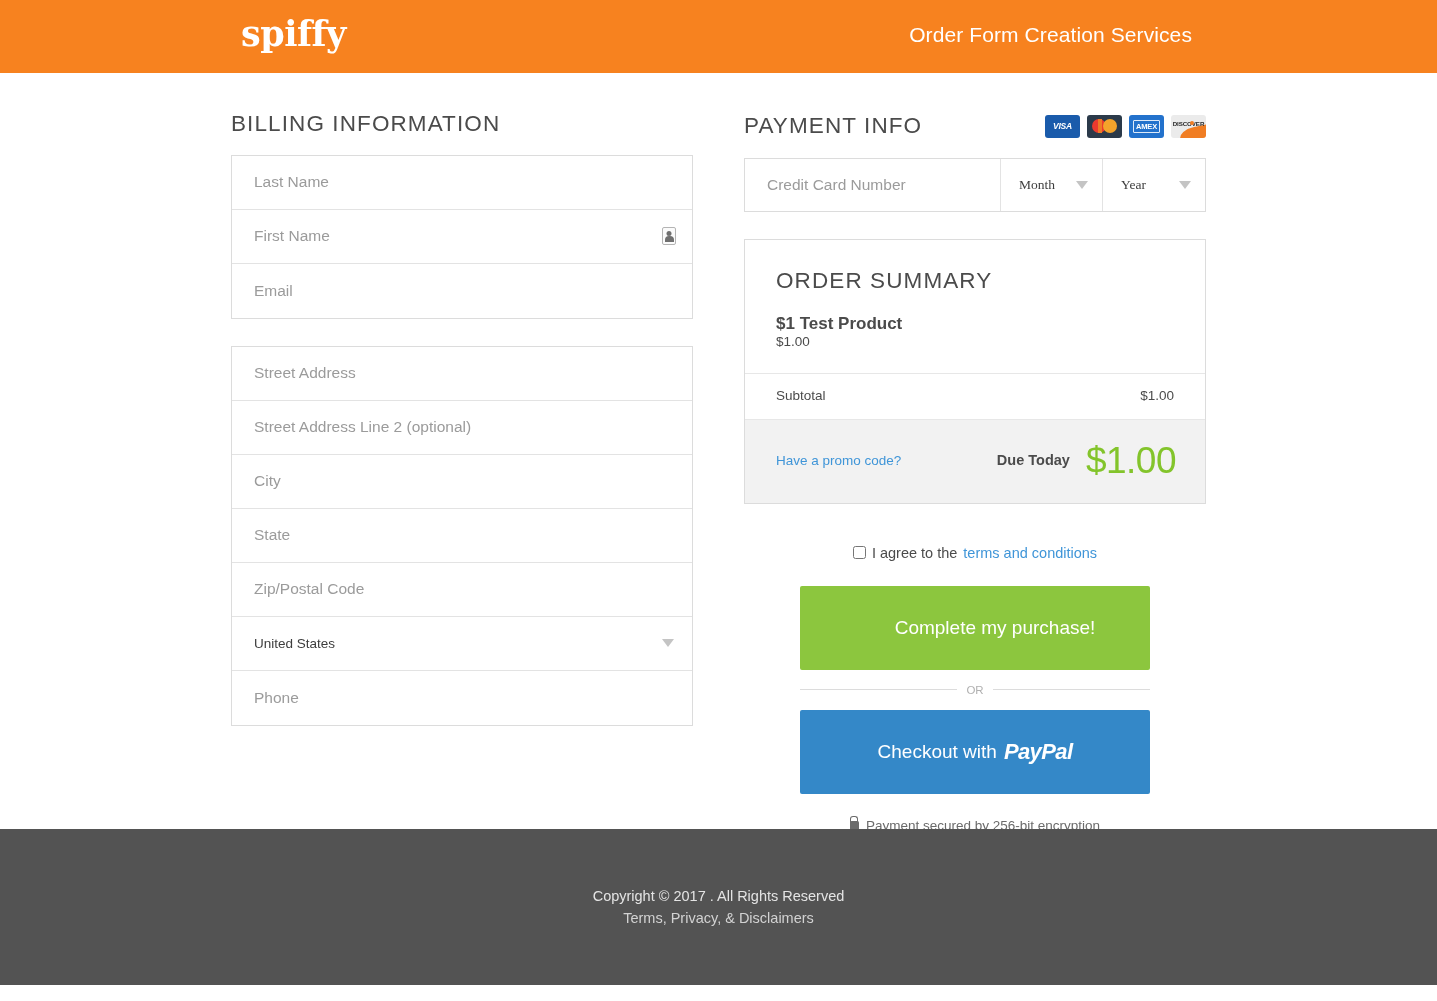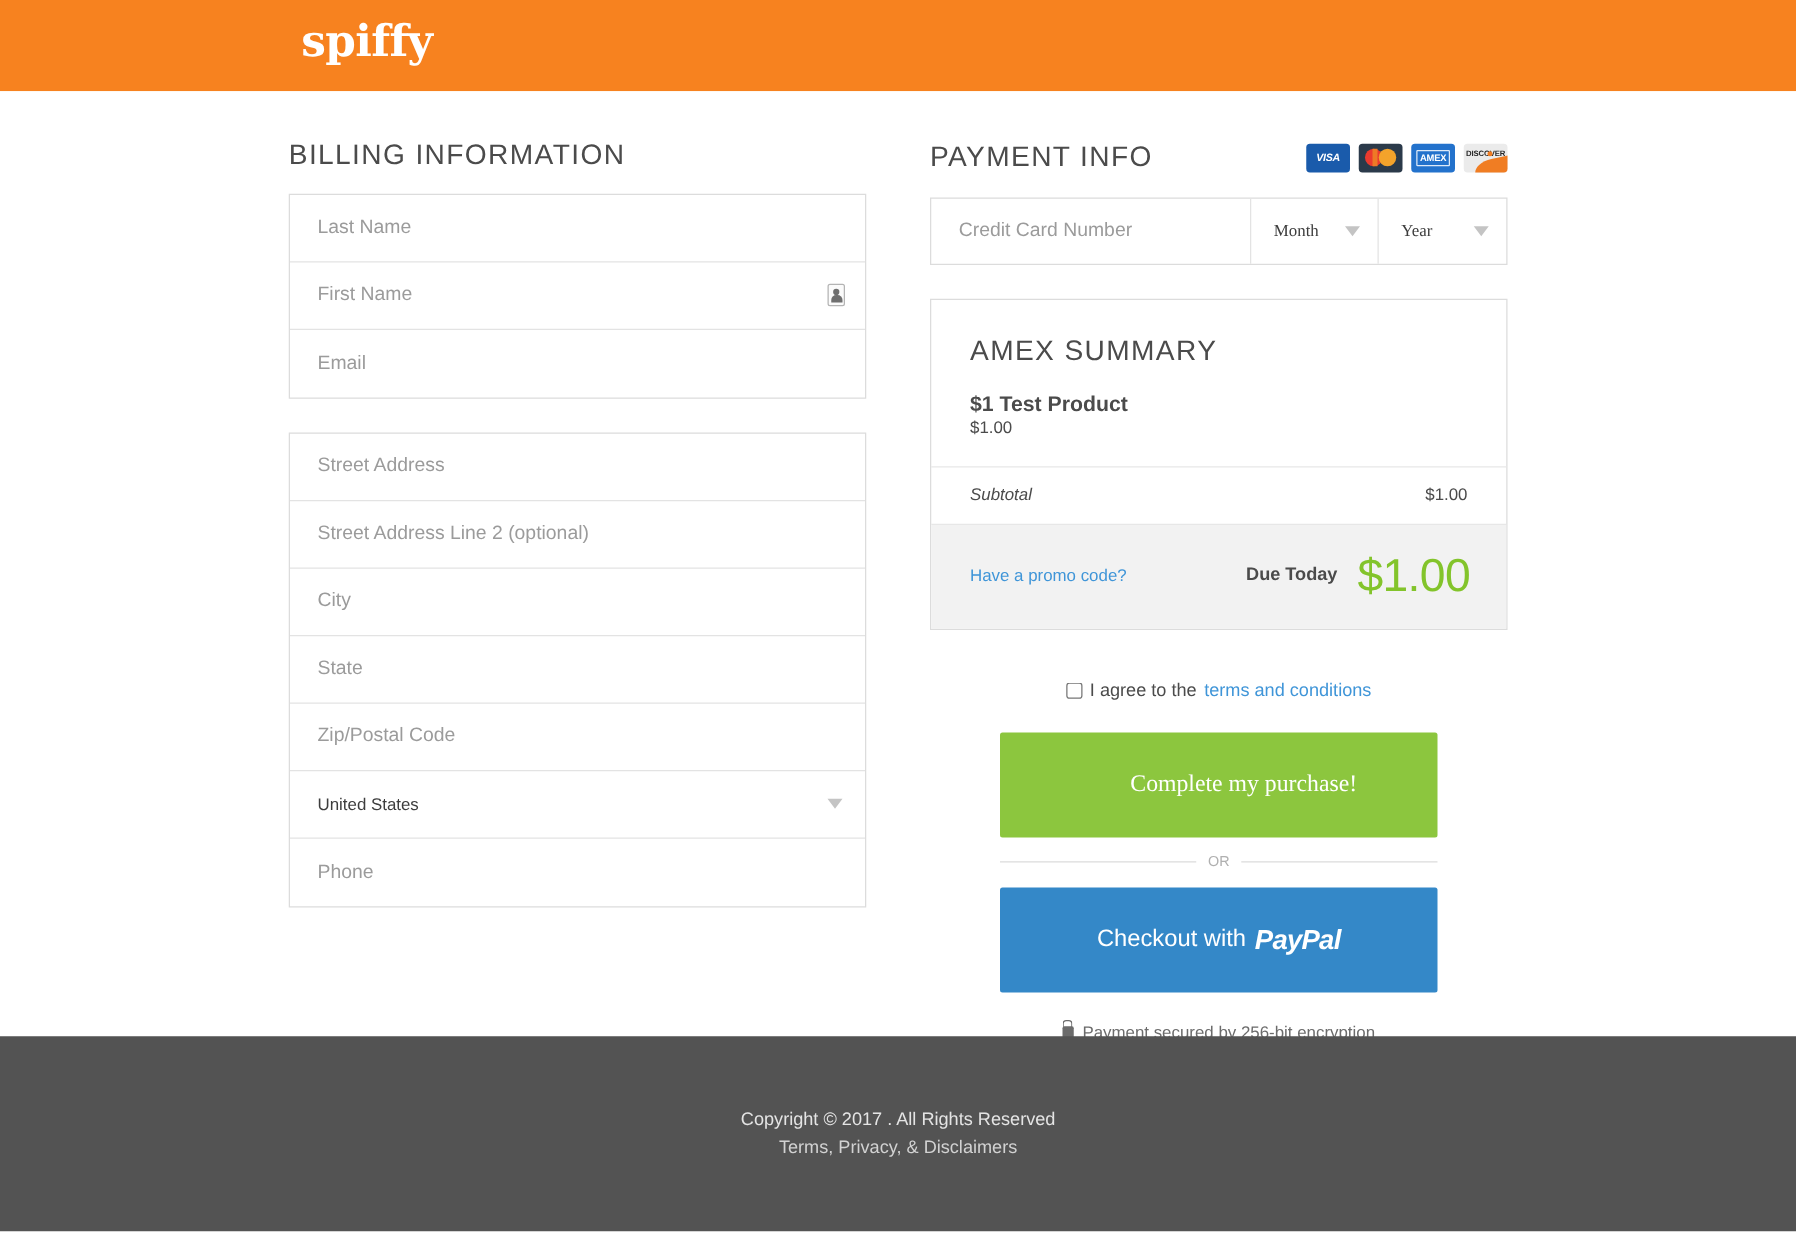--- a/index.html
+++ b/index.html
@@ -239,21 +239,21 @@
     flex-direction: column;
   }
   .summary-item .item-name { font-size: 17px; color: #4b4b4b; font-weight: 700; }
   .summary-item .item-price { font-size: 13.5px; color: #4b4b4b; }
 
   .summary-sub {
     display: flex; align-items: baseline; justify-content: space-between;
     padding: 14px 31px 16px 31px;
     border-bottom: 1px solid #e7e7e7;
   }
-  .summary-sub .sub-label { font-size: 13.5px; color: #4b4b4b; font-style: italic; }
+  .summary-sub .sub-label { font-size: 13.5px; color: #4b4b4b; }
   .summary-sub .sub-price { font-size: 13.5px; color: #4b4b4b; }
 
   .summary-total {
     background: #f2f2f2;
     display: flex; align-items: center; justify-content: space-between;
     padding: 22px 29px 24px 31px;
     min-height: 72px;
   }
   .promo-link {
     font-size: 13.5px;
@@ -281,21 +281,21 @@
 
   .btn-primary {
     display: block;
     width: 350px;
     height: 84px;
     margin: 25px auto 0 auto;
     background: #8cc63e;
     border: none;
     color: #ffffff;
     font-size: 19px;
-    font-family: Liberation Serif, serif;
+    font-family: Liberation Sans, sans-serif;
     cursor: pointer;
     border-radius: 2px;
     padding-left: 40px;
   }
 
   .or-divider {
     width: 350px;
     margin: 14px auto 0 auto;
     display: flex; align-items: center; gap: 9px;
     color: #b0b0b0; font-size: 11.5px;
@@ -349,20 +349,21 @@
   .footer-line1 { font-size: 14.5px; color: #e4e4e4; }
   .footer-line2 { font-size: 14.5px; color: #d2d2d2; cursor: pointer; text-decoration: none; }
 </style>
 </head>
 <body>
 
 <div class="page">
 
   <div class="header">
     <div class="logo">spiffy</div>
+    <div class="header-title">Order Form Creation Services</div>
   </div>
 
   <div class="content">
 
     <div class="col-left">
       <div class="section-title">BILLING INFORMATION</div>
 
       <div class="field-group">
         <div class="field">
           <input type="text" placeholder="Last Name" style="">
@@ -438,21 +439,21 @@
           <span class="caret"></span>
         </div>
         <div class="pay-sel">
           <span class="sel-txt">Year</span>
           <span class="caret"></span>
         </div>
       </div>
 
       <div class="summary">
         <div class="summary-head">
-          <h3>AMEX SUMMARY</h3>
+          <h3>ORDER SUMMARY</h3>
         </div>
         <div class="summary-item">
           <span class="item-name">$1 Test Product</span>
           <span class="item-price">$1.00</span>
         </div>
         <div class="summary-sub">
           <span class="sub-label">Subtotal</span>
           <span class="sub-price">$1.00</span>
         </div>
         <div class="summary-total">

